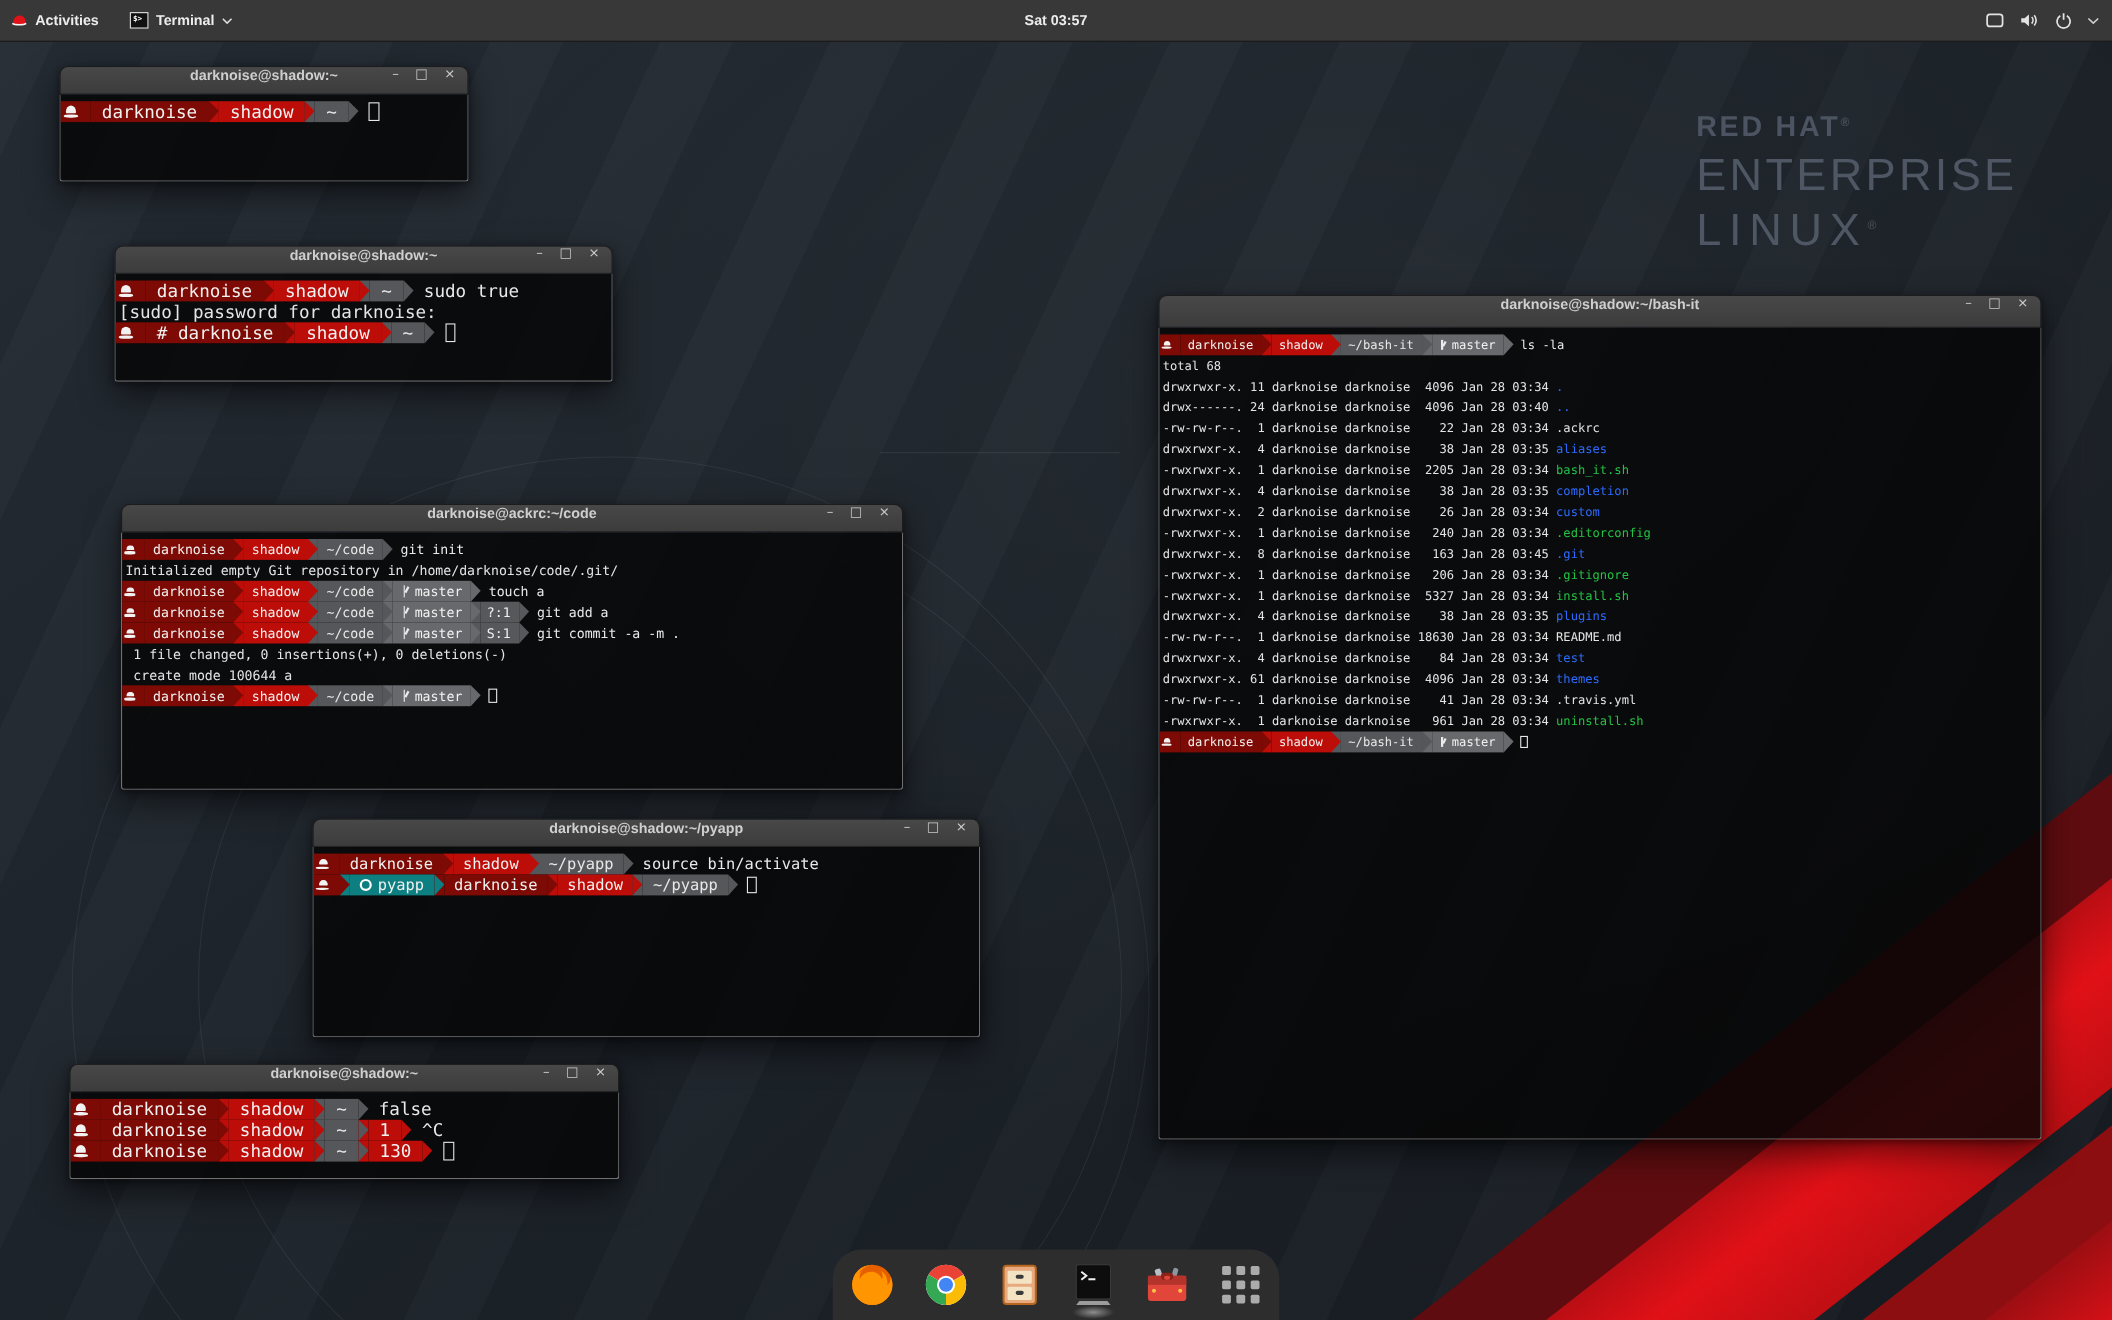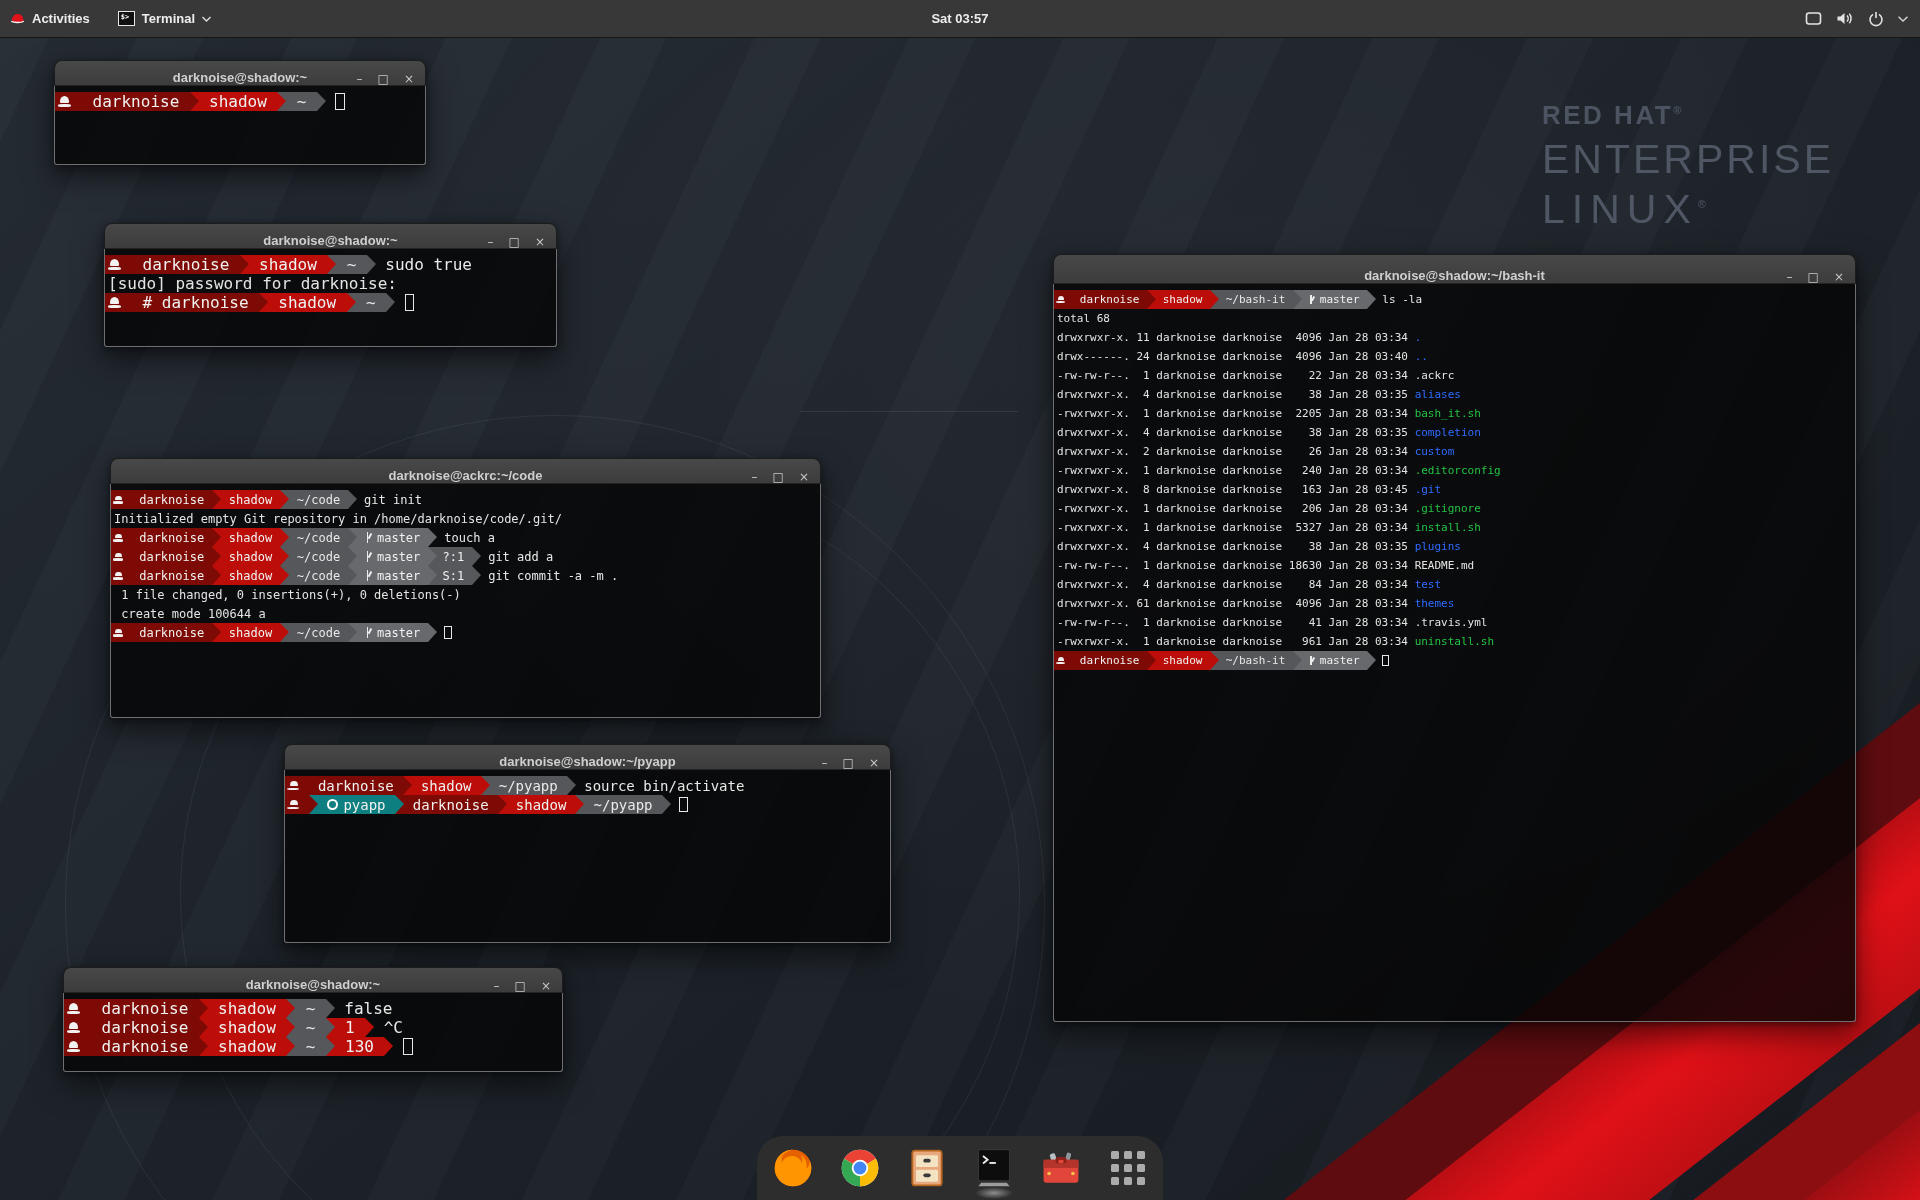--- a/index.html
+++ b/index.html
@@ -54,21 +54,21 @@
                justify-content:center; cursor:pointer; }
   .dock-item svg { display:block; }
   .run-glow { position:absolute; left:4px; right:4px; bottom:-8px; height:12px;
               background:radial-gradient(ellipse at center, rgba(220,220,220,0.55), transparent 70%); }
 
   
   .win { position:absolute; border-radius:8px 8px 3px 3px; z-index:10;
          box-shadow:0 12px 30px rgba(0,0,0,0.55), 0 2px 6px rgba(0,0,0,0.4); }
   .titlebar { height:26px; background:linear-gradient(#484848,#3c3c3c); border:1px solid #1c1c1c;
               border-bottom:1px solid #232323; border-radius:8px 8px 0 0; position:relative;
-              display:flex; align-items:flex-end; }
+              display:flex; align-items:flex-start; }
   .wtitle { position:absolute; left:0; right:0; text-align:center; color:#cfcfcf;
             font-size:13px; font-weight:700; }
   .wbtns { margin-left:auto; display:flex; align-items:center; gap:15px; padding-right:11px;
            position:relative; z-index:2; }
   .wbtn { color:#c9c9c9; font-size:12px; line-height:1; cursor:pointer; font-family:"DejaVu Sans", sans-serif; }
   .tbody { background:rgba(6,6,6,0.84); height:calc(100% - 26px); border:1px solid #6f6f6f;
            border-top:none; border-radius:0 0 3px 3px; overflow:hidden; padding-top:6px;
            font-family:"DejaVu Sans Mono", monospace; color:#e4e4e4; }
   .f16 .tline { font-size:16px; } .f14 .tline { font-size:14px; }
   .f12 .tline { font-size:12px; } .f11 .tline { font-size:11px; }
@@ -117,21 +117,21 @@
   .i-branch::after  { content:""; position:absolute; left:52%; top:12%; width:1.5px; height:52%;
                       background:#ececec; transform:rotate(28deg); }
   .i-python { width:0.78em; height:0.78em; border:2px solid #fff; border-radius:50%; }
 
   
   #win1 { left:54px;   top:60px;  width:372px; height:105px; }
   #win2 { left:104px;  top:223px; width:453px; height:124px; }
   #win3 { left:110px;  top:458px; width:711px; height:260px; }
   #win4 { left:284px;  top:744px; width:607px; height:199px; }
   #win5 { left:63px;   top:967px; width:500px; height:105px; }
-  #win6 { left:1053px; top:254px; width:803px; height:768px; z-index:12; }
+  #win6 { left:1053px; top:268px; width:803px; height:768px; z-index:12; }
   #win6 .titlebar { height:30px; }
   #win6 .tbody { height:calc(100% - 30px); }
 </style>
 </head>
 <body>
 
 <div id="desktop">
 
   <div class="arc" id="arc1"></div>
   <div class="arc" id="arc2"></div>

